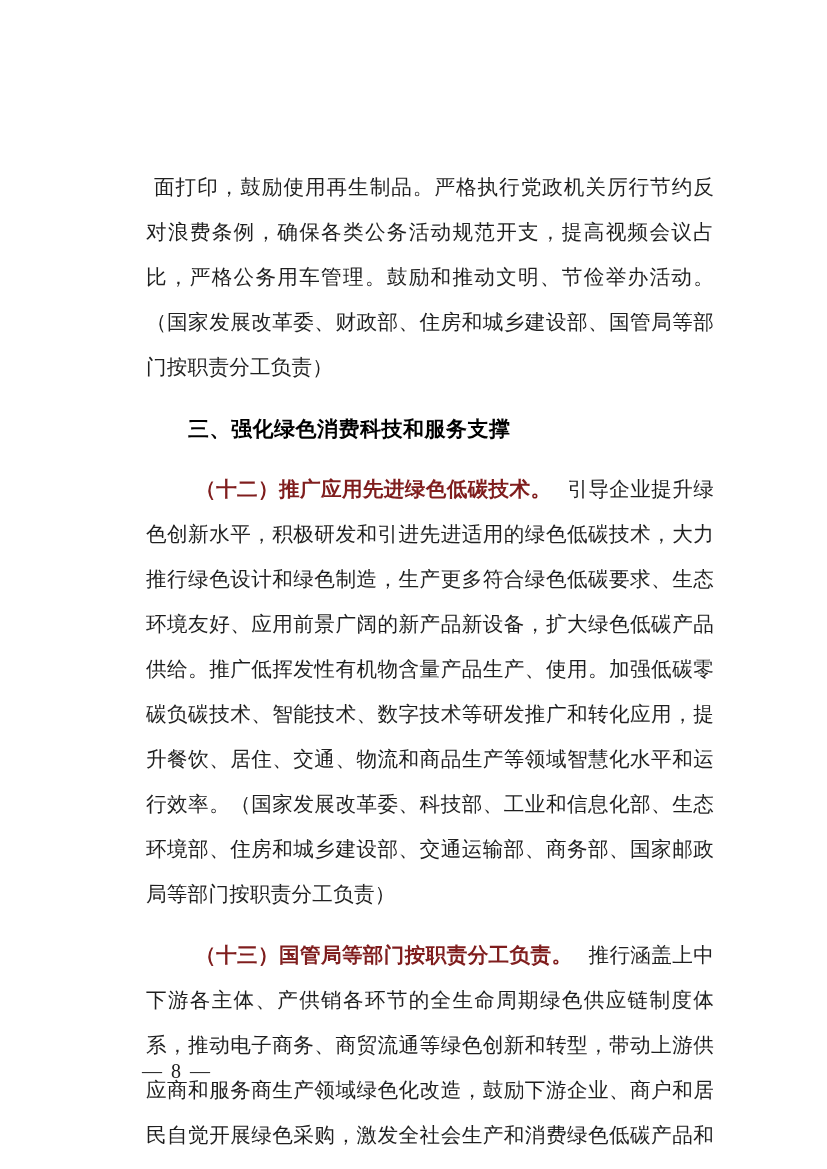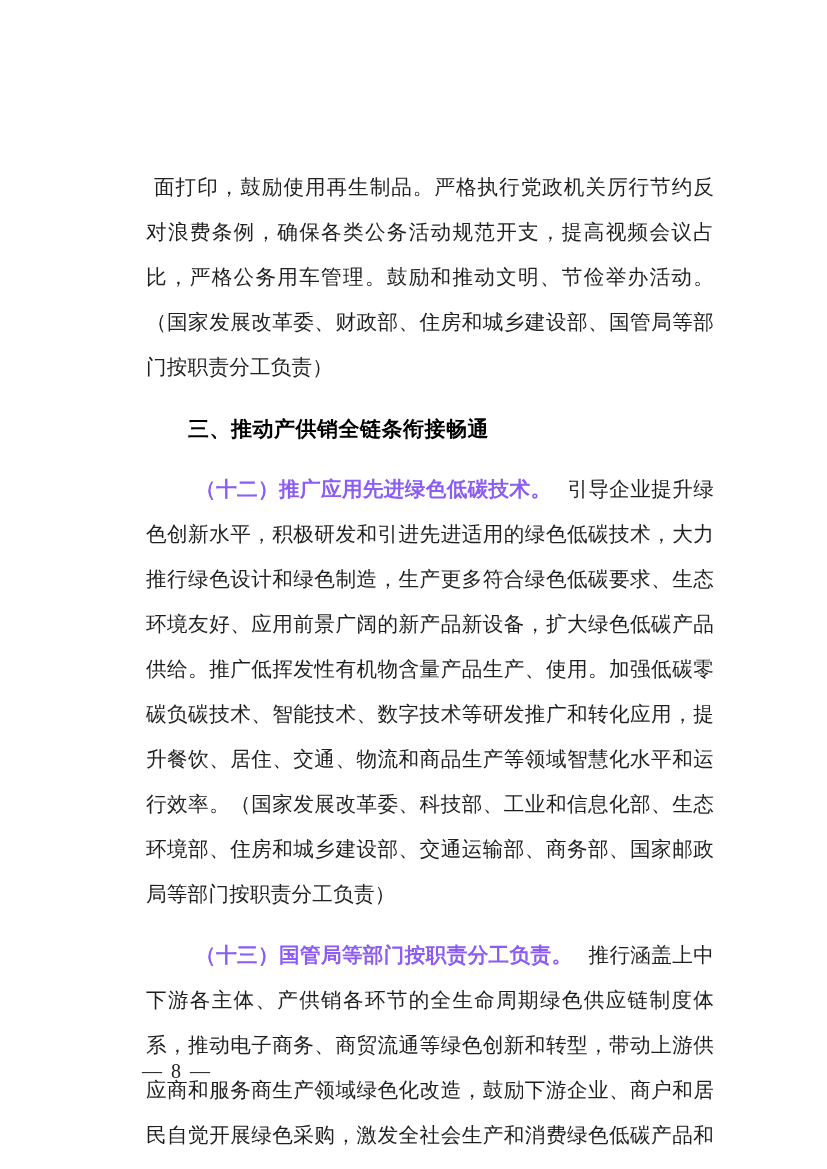--- a/index.html
+++ b/index.html
@@ -39,42 +39,42 @@
     font-weight: bold;
     color: #000000;
     font-size: 21px;
     line-height: 45px;
     text-indent: 2em;
     text-align: left;
     letter-spacing: 0.5px;
   }
   .lead {
     font-weight: bold;
-    color: #8b5cf6;
+    color: #7f1d1d;
   }
   .page-number {
     position: absolute;
     left: 118px;
     top: 1032px;
     color: #1f1f1f;
     font-size: 20px;
     line-height: 30px;
     letter-spacing: 2px;
     white-space: pre;
   }
 </style>
 </head>
 <body>
 
 <div class="page">
   <div class="content">
 
     <p><span>面打印，鼓励使用再生制品。严格执行党政机关厉行节约反对浪费条例，确保各类公务活动规范开支，提高视频会议占比，严格公务用车管理。鼓励和推动文明、节俭举办活动。（国家发展改革委、财政部、住房和城乡建设部、国管局等部门按职责分工负责）</span></p>
 
-    <p class="section-heading">三、推动产供销全链条衔接畅通</p>
+    <p class="section-heading">三、强化绿色消费科技和服务支撑</p>
 
     <p class="para-indent"><span class="lead">（十二）推广应用先进绿色低碳技术。</span><span>引导企业提升绿色创新水平，积极研发和引进先进适用的绿色低碳技术，大力推行绿色设计和绿色制造，生产更多符合绿色低碳要求、生态环境友好、应用前景广阔的新产品新设备，扩大绿色低碳产品供给。推广低挥发性有机物含量产品生产、使用。加强低碳零碳负碳技术、智能技术、数字技术等研发推广和转化应用，提升餐饮、居住、交通、物流和商品生产等领域智慧化水平和运行效率。（国家发展改革委、科技部、工业和信息化部、生态环境部、住房和城乡建设部、交通运输部、商务部、国家邮政局等部门按职责分工负责）</span></p>
 
     <p class="para-indent"><span class="lead">（十三）国管局等部门按职责分工负责。</span><span>推行涵盖上中下游各主体、产供销各环节的全生命周期绿色供应链制度体系，推动电子商务、商贸流通等绿色创新和转型，带动上游供应商和服务商生产领域绿色化改造，鼓励下游企业、商户和居民自觉开展绿色采购，激发全社会生产和消费绿色低碳产品和服务的内生动力。鼓励国有企业率先推进绿色供应链转型。（国家发展改革委、工业和信息化部、商务部、国务院国资委等部门按职责分工负责）</span></p>
 
     <p class="para-indent"></p>
 
   </div>
 
   <div class="page-number">— 8 —</div>

